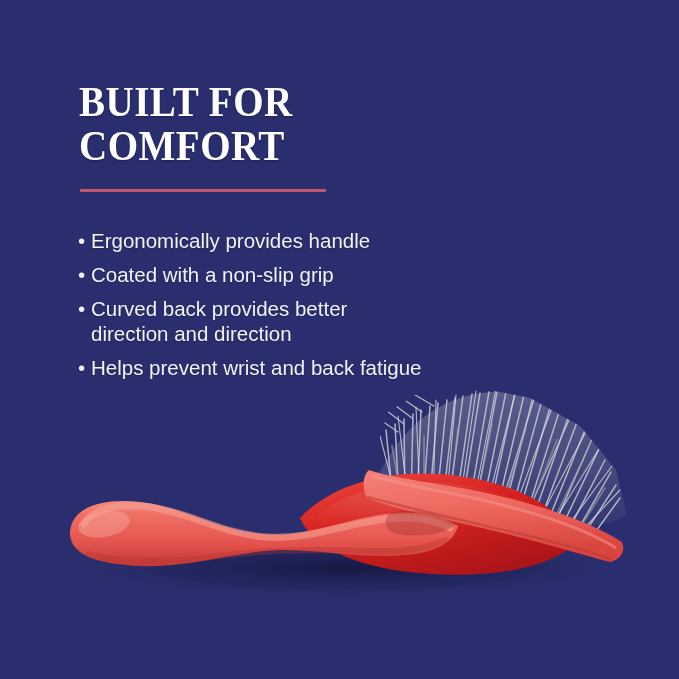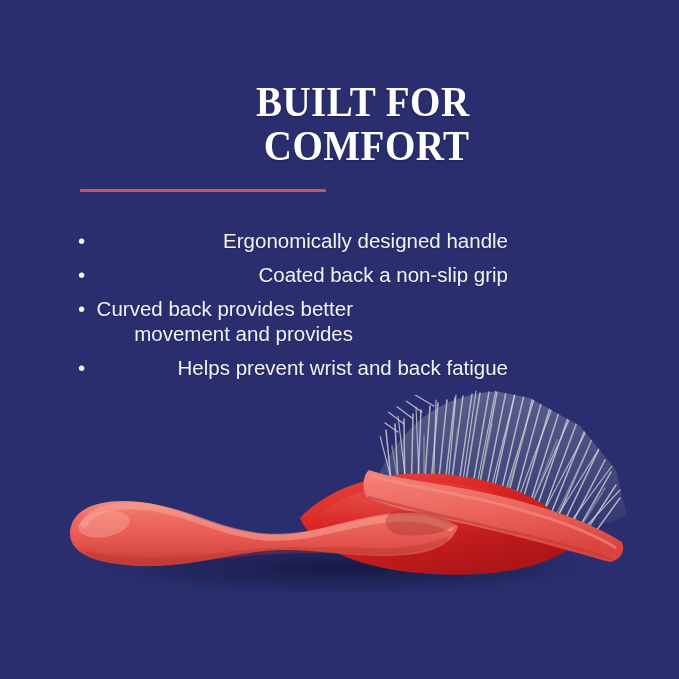--- a/index.html
+++ b/index.html
@@ -7,21 +7,20 @@
     padding: 0;
     background: #2a2e6e;
   }
   #canvas {
     position: relative;
     width: 679px;
     height: 679px;
     background: #2a2e6e;
     overflow: hidden;
     font-family: "Liberation Sans", sans-serif;
-    text-align: right;
     -webkit-font-smoothing: antialiased;
   }
 
   
   .heading {
     position: absolute;
     left: 79px;
     top: 80px;
     width: 420px;
     font-family: "Liberation Serif", "DejaVu Serif", serif;
@@ -93,29 +92,29 @@
   <div class="heading">
     <span class="line">BUILT FOR</span>
     <span class="line">COMFORT</span>
   </div>
 
   <div class="divider"></div>
 
   <ul class="bullets">
     <li>
       <span class="dot">•</span>
-      <span class="txt">Ergonomically designed handle</span>
+      <span class="txt">Ergonomically provides handle</span>
     </li>
     <li>
       <span class="dot">•</span>
-      <span class="txt">Coated back a non-slip grip</span>
+      <span class="txt">Coated with a non-slip grip</span>
     </li>
     <li style="max-width:262px;">
       <span class="dot">•</span>
-      <span class="txt">Curved back provides better movement and provides</span>
+      <span class="txt">Curved back provides better direction and direction</span>
     </li>
     <li>
       <span class="dot">•</span>
       <span class="txt">Helps prevent wrist and back fatigue</span>
     </li>
   </ul>
 
   <svg id="product" viewBox="0 0 679 679">
     <defs>
       <linearGradient id="gHandle" x1="0" y1="0" x2="0" y2="1">

